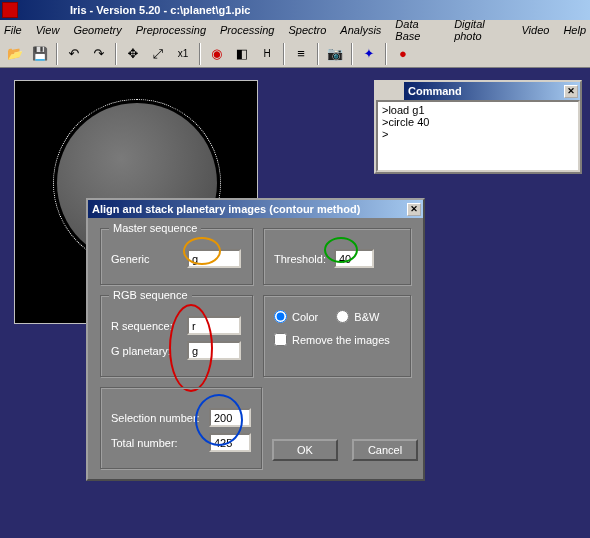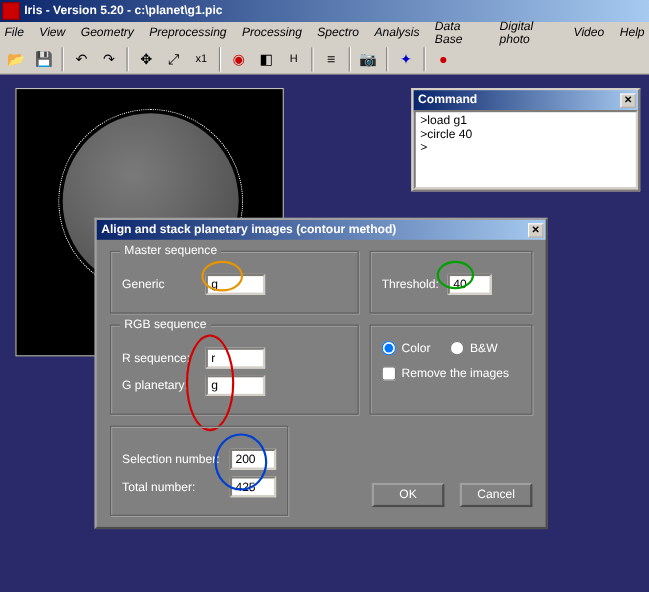--- a/index.html
+++ b/index.html
@@ -14,20 +14,21 @@
     color: black;
   }
   .titlebar {
     height: 20px;
     background: linear-gradient(to right, #0a246a, #a6caf0);
     color: white;
     font-weight: bold;
     display: flex;
     align-items: center;
     padding: 0 2px;
+    gap: 48px;
   }
   .titlebar .icon {
     width: 16px; height: 16px; background: #c00; margin-right: 4px;
     border: 1px solid #800;
   }
   .menubar {
     height: 20px;
     background: #d4d0c8;
     display: flex;
     align-items: center;
@@ -87,20 +88,21 @@
     border: 2px outset #d4d0c8;
     background: #d4d0c8;
   }
   .cmd-title {
     height: 18px;
     background: linear-gradient(to right, #0a246a, #a6caf0);
     color: white;
     font-weight: bold;
     display: flex; align-items: center; justify-content: space-between;
     padding: 0 2px 0 4px;
+    margin-left: 28px;
   }
   .winbtn {
     width: 14px; height: 13px;
     background: #d4d0c8;
     border: 1px outset #fff;
     font-size: 9px;
     line-height: 10px;
     text-align: center;
     font-family: "Marlett", sans-serif;
     color: black;
@@ -110,21 +112,21 @@
     height: 72px;
     border: 2px inset #d4d0c8;
     padding: 2px 4px;
     font-family: "MS Sans Serif", sans-serif;
     font-size: 11px;
     white-space: pre;
   }
   .dialog {
     position: absolute;
     left: 86px; top: 130px;
-    width: 412px;
+    width: 339px;
     background: #808080;
     border: 2px outset #a0a0a0;
     color: white;
   }
   .dialog-title {
     height: 18px;
     background: linear-gradient(to right, #0a246a, #a6caf0);
     color: white;
     font-weight: bold;
     display: flex; align-items: center; justify-content: space-between;

